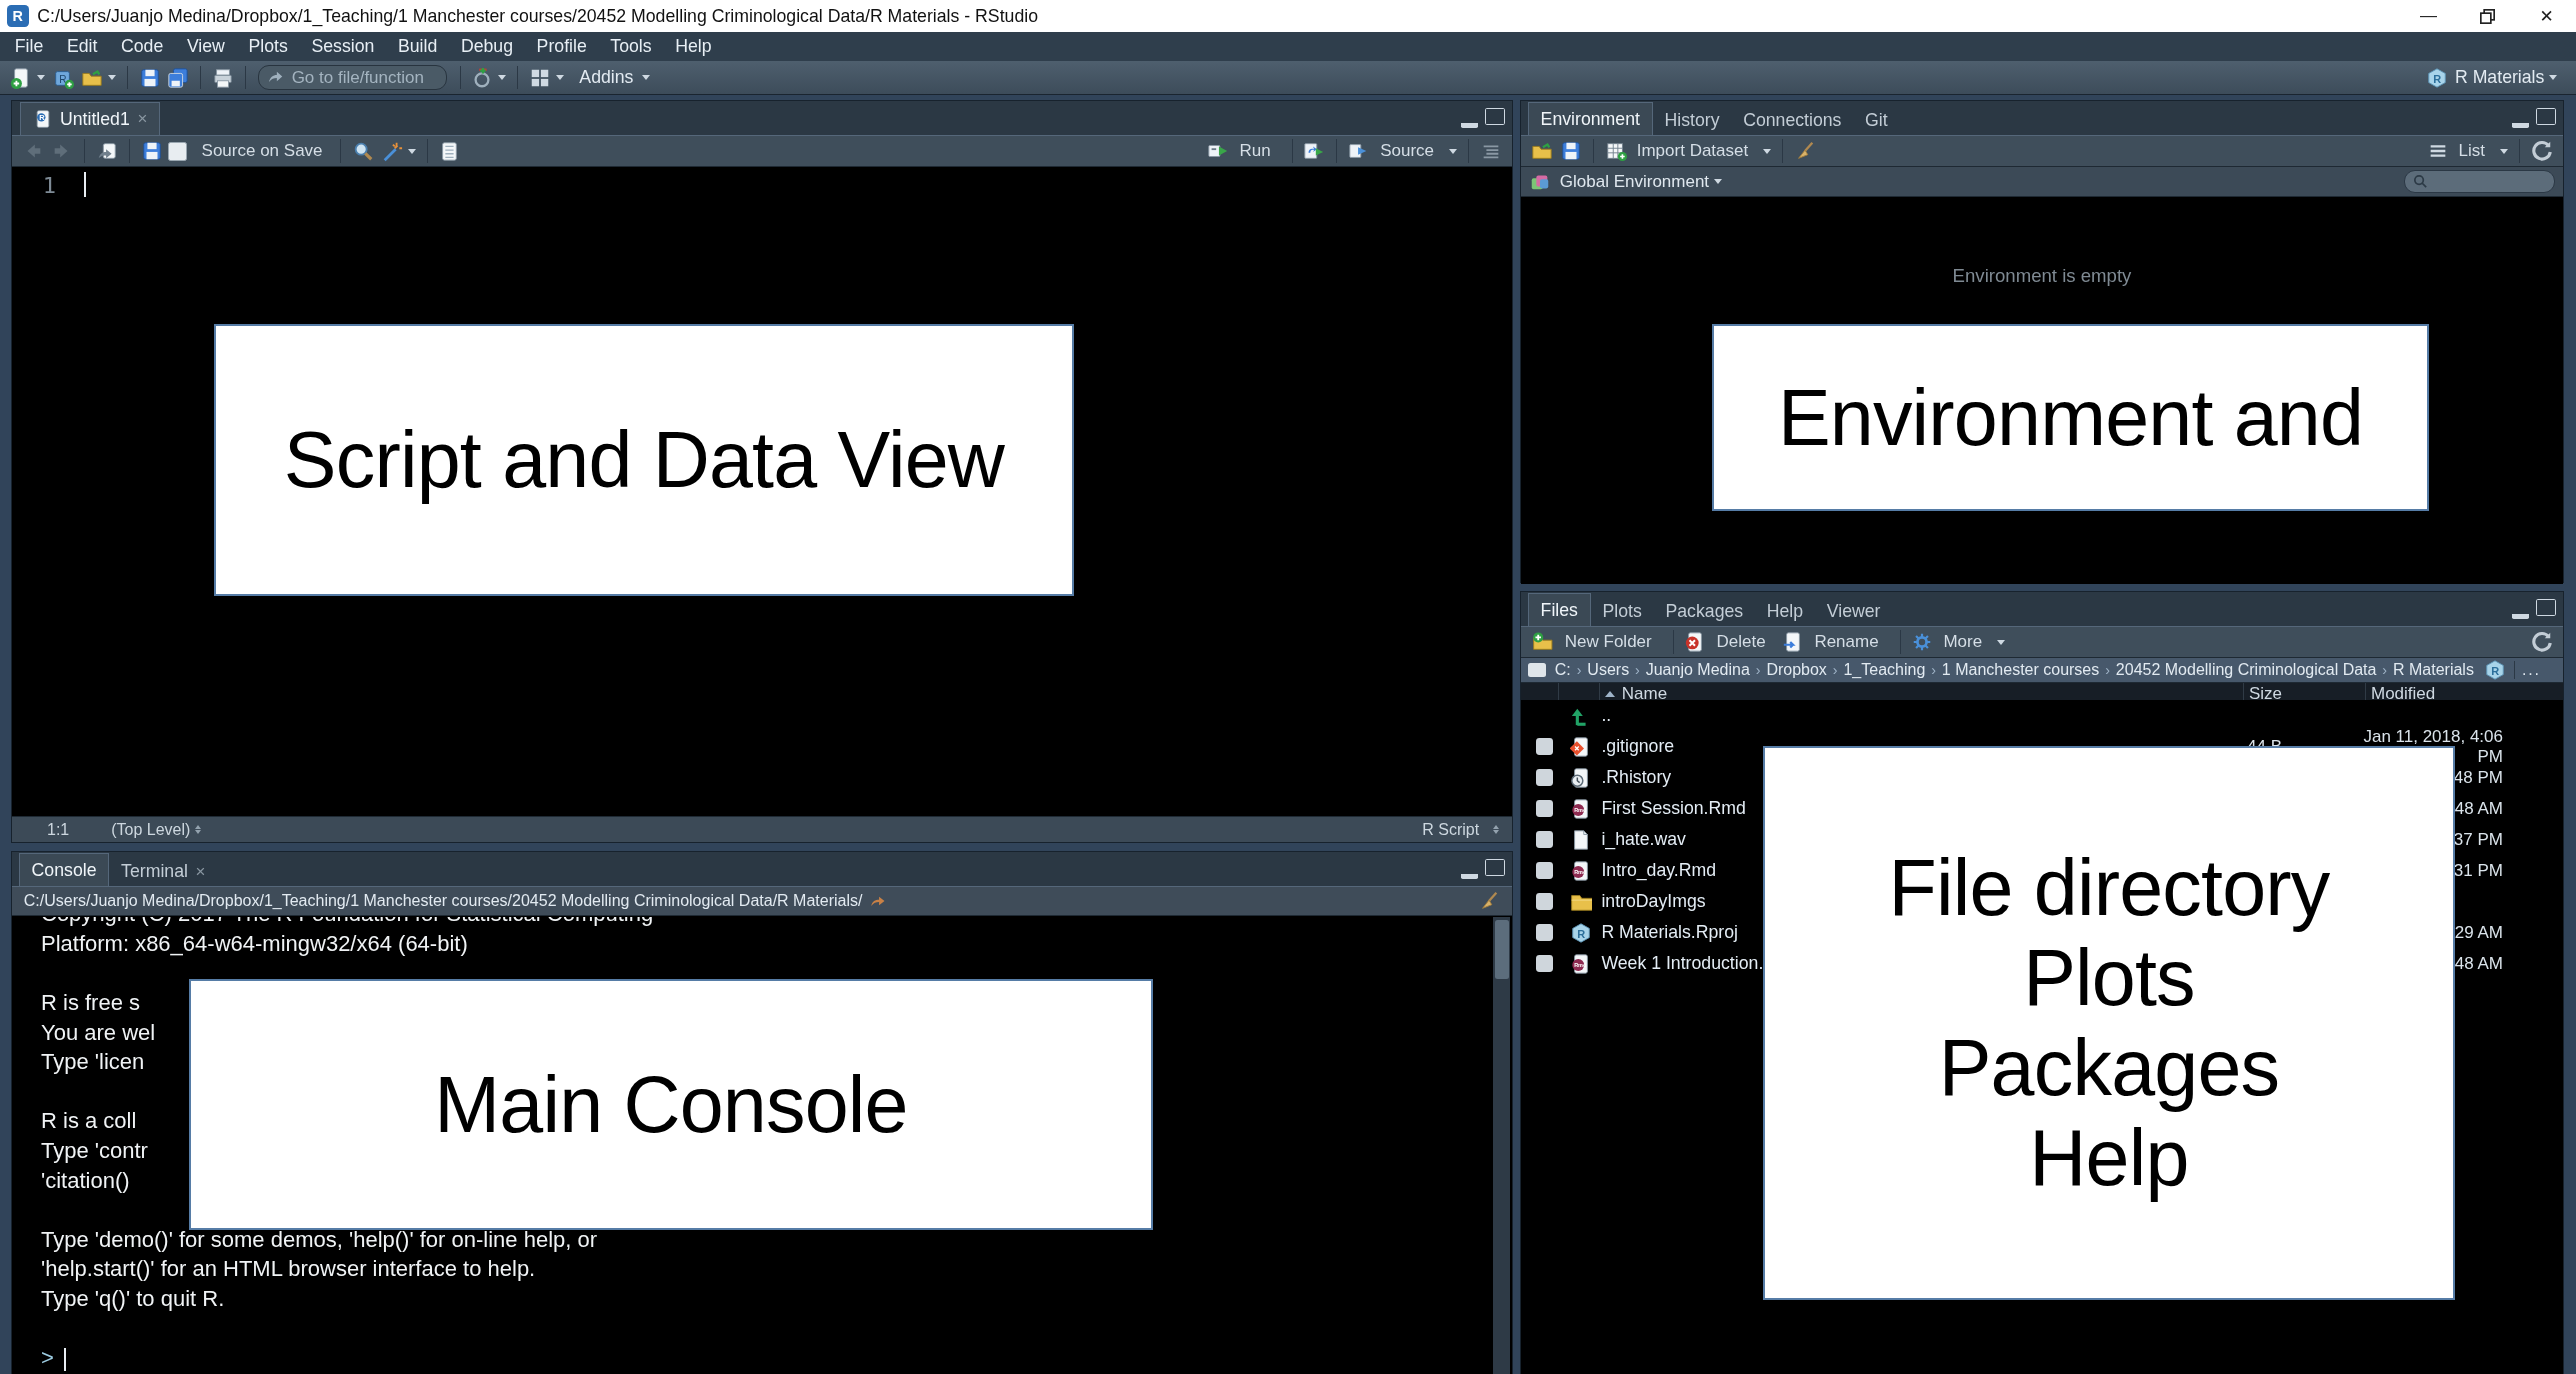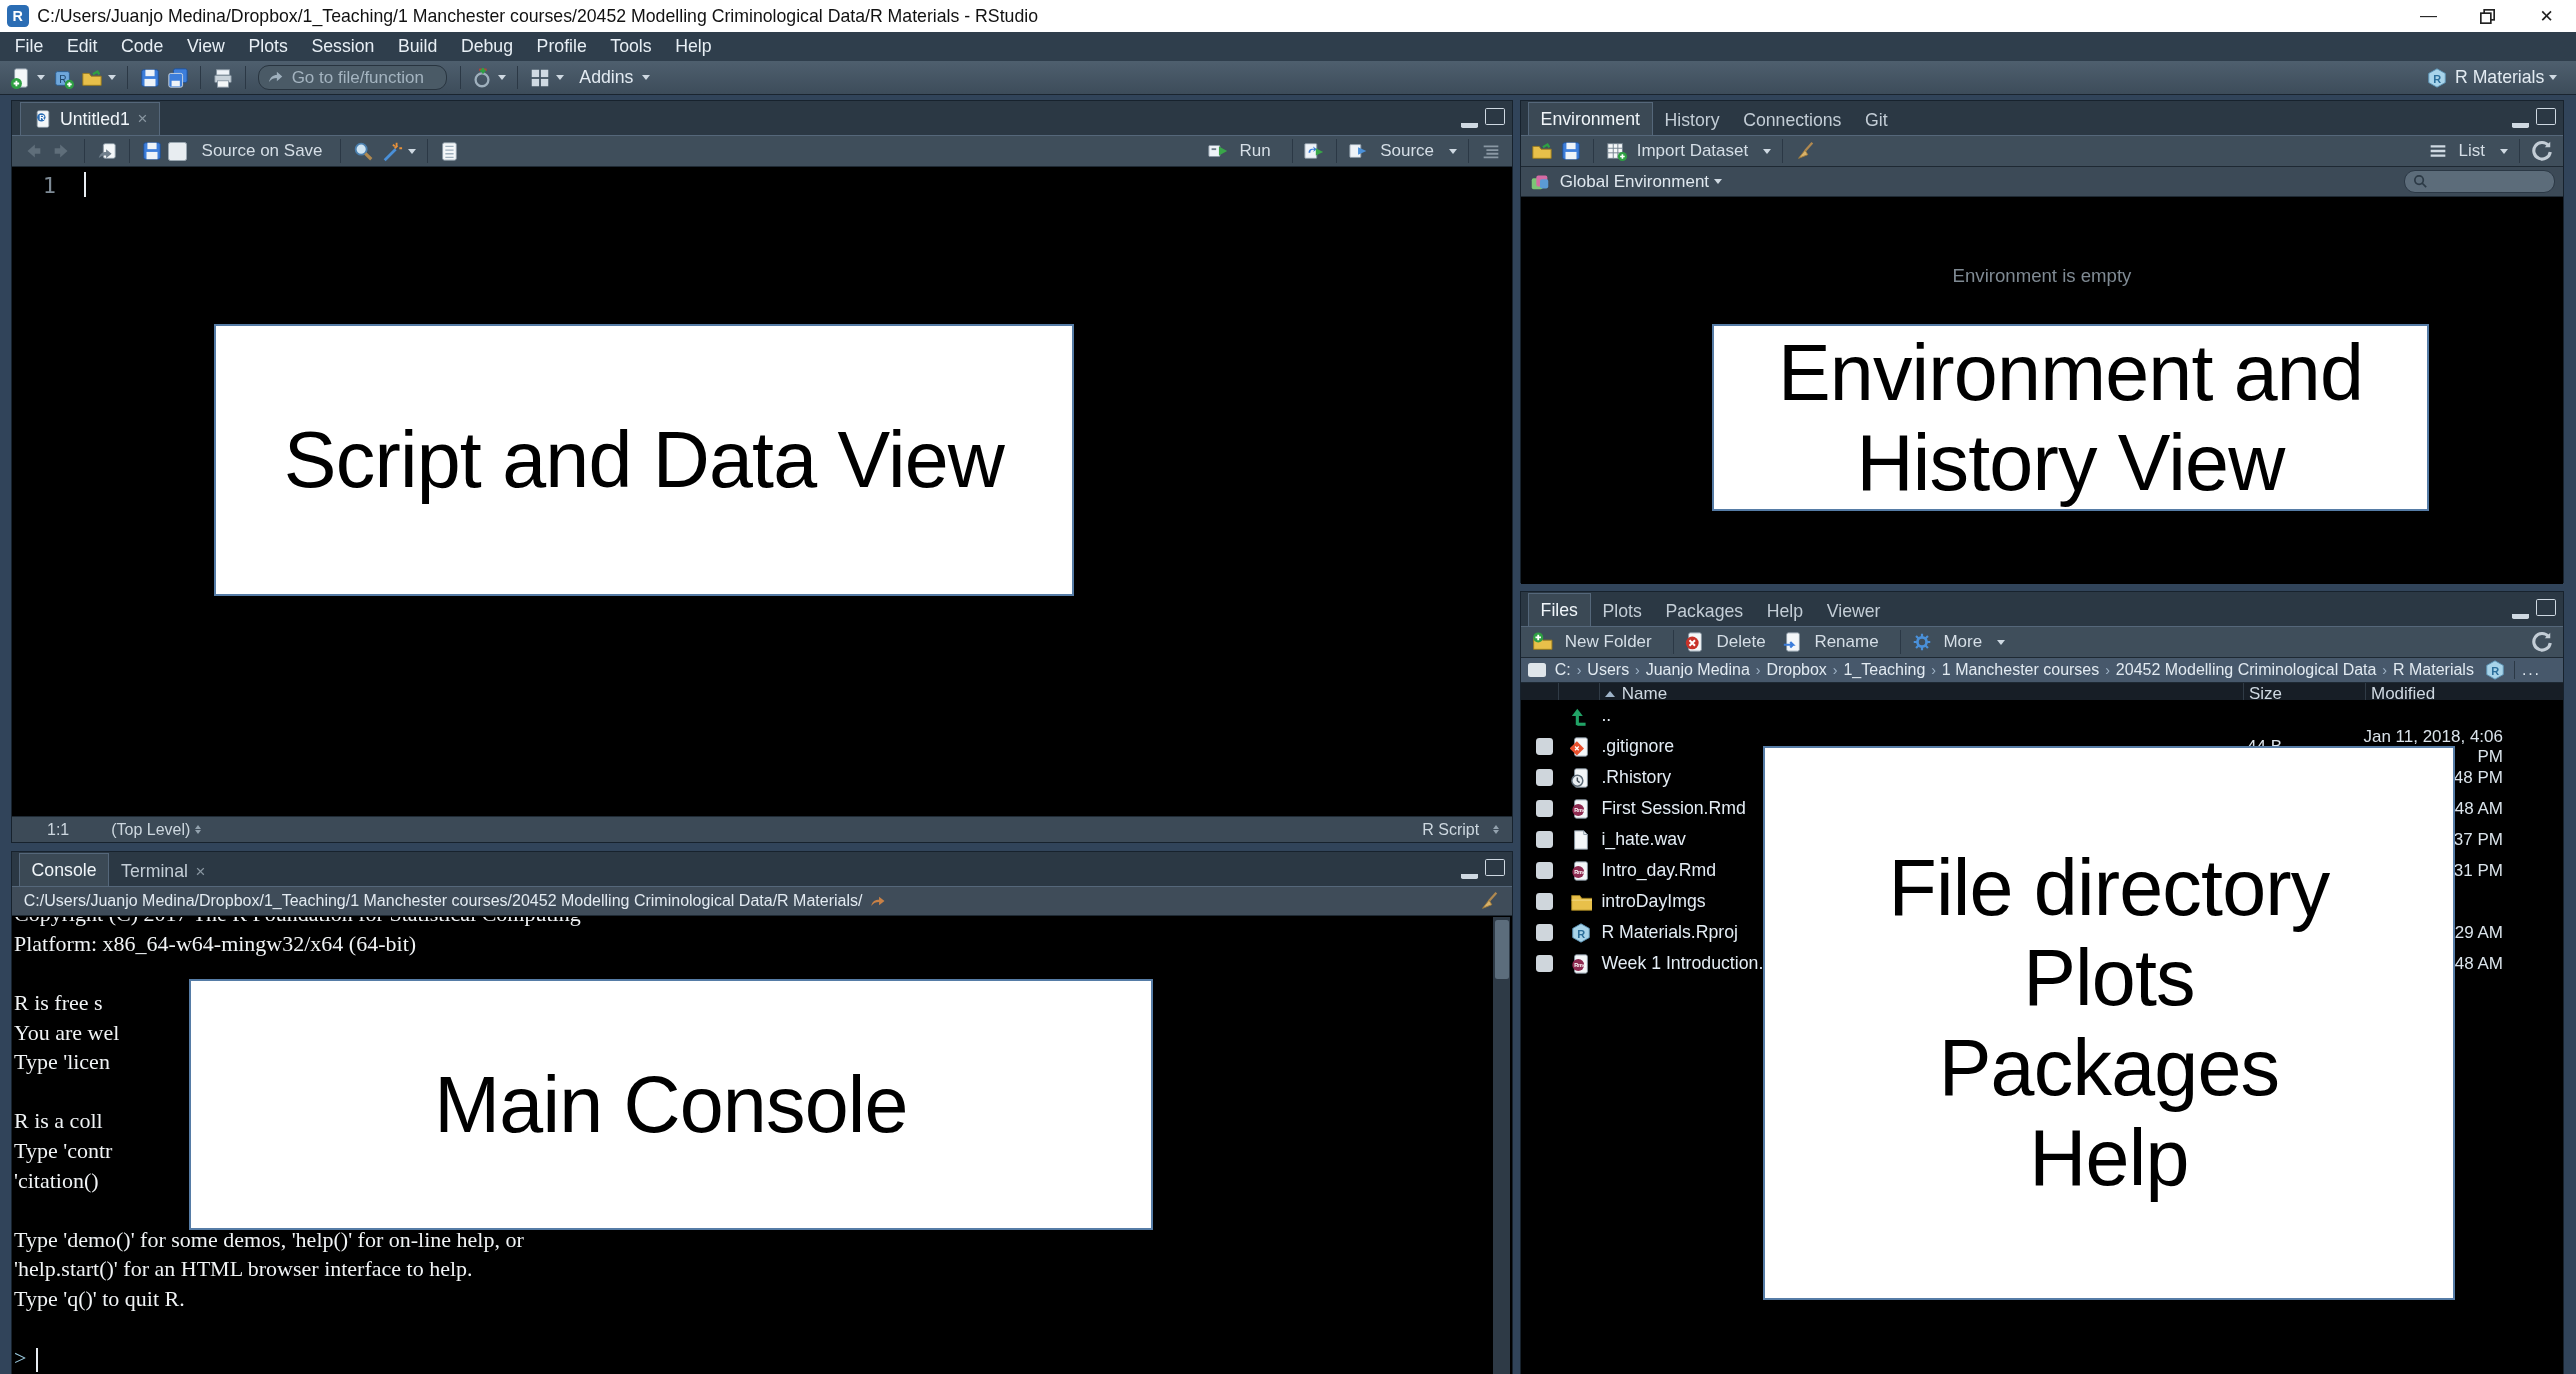--- a/index.html
+++ b/index.html
@@ -39,21 +39,21 @@
   .updown i{width:0;height:0;border-left:3.4px solid transparent;border-right:3.4px solid transparent;display:block;}
   .updown i.u{border-bottom:4.2px solid #93a2ae;}
   .updown i.d{border-top:4.2px solid #93a2ae;}
   
   #editor-body{position:absolute;left:0;top:67px;width:100%;height:651px;background:#000;}
   #gutter-num{position:absolute;left:0;top:5px;width:44px;text-align:right;font-family:"DejaVu Sans Mono",monospace;font-size:22px;color:#7e8b96;}
   #ecursor{position:absolute;left:72px;top:4.2px;width:1.7px;height:25px;background:#e8eef3;}
   
   #console-path{height:30px;background:#3f4c59;border-top:0.8px solid #55677a;border-bottom:0.8px solid #1e2933;display:flex;align-items:center;padding:0 11.8px;font-size:16px;color:#e2eaf1;box-sizing:border-box;}
   #console-body{position:absolute;left:0;top:65px;width:100%;height:457px;overflow:hidden;background:#000;}
-  #clines{margin-top:-17.7px;padding-left:2px;font-family:Liberation Serif, serif;font-size:22px;line-height:29.6px;color:#f0f3f5;white-space:pre;}
+  #clines{margin-top:-17.7px;padding-left:29px;font-family:Liberation Sans, sans-serif;font-size:22px;line-height:29.6px;color:#f0f3f5;white-space:pre;}
   .cline{height:29.6px;}
   #prompt-line{color:#9ccbe0;}
   #ccursor{display:inline-block;width:1.7px;height:23.6px;background:#e8eef3;vertical-align:middle;margin-left:10px;}
   #console-scroll{position:absolute;right:1.7px;top:65px;width:17px;height:457px;background:#2e3a46;}
   #console-thumb{position:absolute;left:1.7px;top:2.5px;width:13.5px;height:59px;background:#5c6d7c;border-radius:2.5px;}
   
   #env-scope{height:30px;background:#3c4a57;border-bottom:0.8px solid #1e2933;display:flex;align-items:center;padding:0 8.4px;font-size:17px;color:#dfe7ee;box-sizing:border-box;}
   #env-search{margin-left:auto;width:135px;height:21px;background:#5c6c7a;border:0.8px solid #2b3845;border-radius:11px;display:flex;align-items:center;padding:0 6.8px;}
   #env-empty{position:absolute;left:0;top:96px;width:100%;height:387px;display:flex;align-items:flex-start;justify-content:center;background:#000;}
   #env-empty span{margin-top:68px;color:#7f8a93;font-size:18.6px;}
@@ -703,21 +703,20 @@
           <span class="fmod">0:48 AM</span>
         </div>
       </div>
   </div>
 
   <div class="overlay" id="ov0" style="left:214px;top:324px;width:856px;height:268px;">
       <div class="oline">Script and Data View</div>
     </div>
   <div class="overlay" id="ov1" style="left:1712px;top:324px;width:713px;height:183px;">
       <div class="oline">Environment and</div>
-      <div class="oline">History View</div>
     </div>
   <div class="overlay" id="ov2" style="left:189px;top:979px;width:960px;height:247px;">
       <div class="oline">Main Console</div>
     </div>
   <div class="overlay" id="ov3" style="left:1763px;top:746px;width:688px;height:550px;">
       <div class="oline">File directory</div>
       <div class="oline">Plots</div>
       <div class="oline">Packages</div>
       <div class="oline">Help</div>
     </div>

